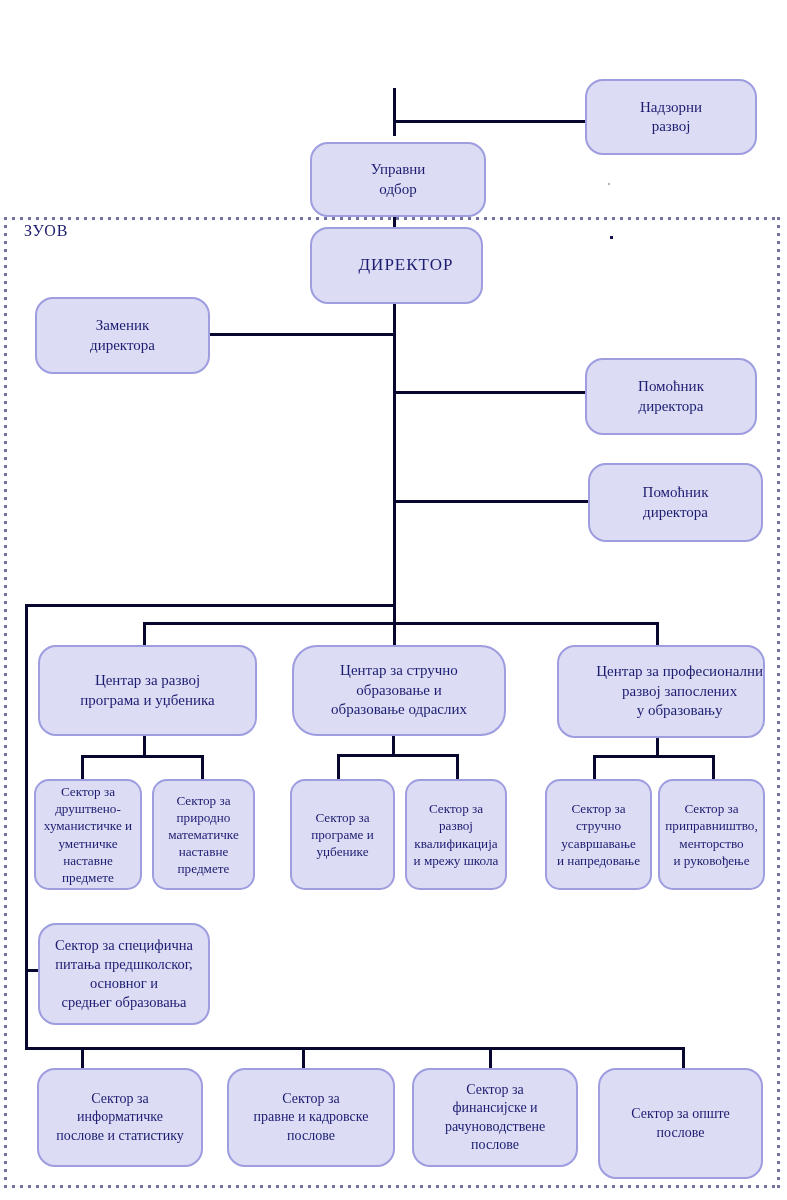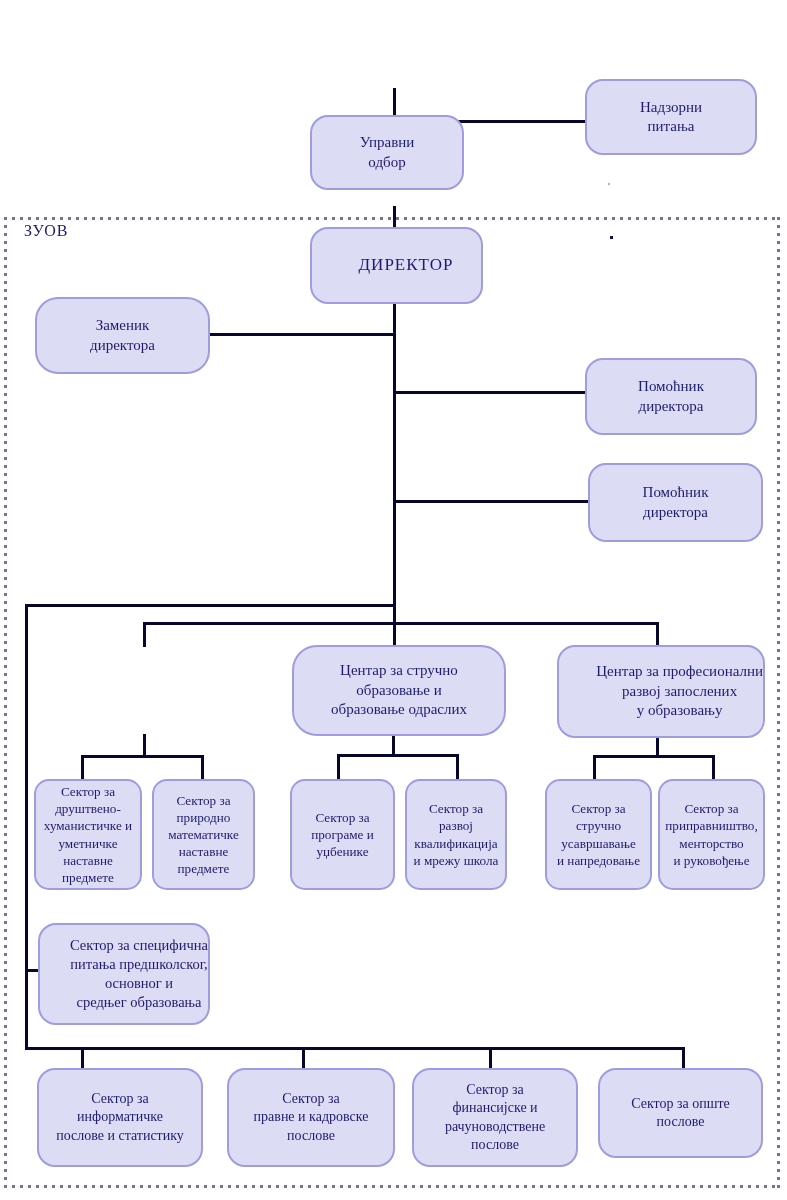--- a/index.html
+++ b/index.html
@@ -16,21 +16,21 @@
     box-sizing:border-box;
     display:flex;align-items:center;justify-content:center;
     color:var(--node-text,#1c1c70);
     text-align:center;
   }
   .node .lbl{white-space:pre-line;line-height:1.3;}
   .node.small{border-radius:15px;}
   .fs-15{font-size:15px;}
   .fs-17{font-size:17px;letter-spacing:1px;}
   .fs-14{font-size:14px;}
-  .fs-145{font-size:14.5px;justify-content:flex-end;}
+  .fs-145{font-size:14.5px;}
   .fs-135{font-size:13.2px;}
   .line{position:absolute;background:var(--line-color,#06062e);}
   .frame-edge{position:absolute;}
   .dot-h{height:3px;background-image:repeating-linear-gradient(to right, var(--frame-dot,#7272a0) 0 3px, transparent 3px 8px);}
   .dot-v{width:3px;background-image:repeating-linear-gradient(to bottom, var(--frame-dot,#7272a0) 0 3px, transparent 3px 8px);}
   .zuov-label{
     position:absolute;left:24px;top:222px;
     font-size:16px;color:var(--node-text,#1c1c70);letter-spacing:1px;
   }
   .stray{position:absolute;}
@@ -79,42 +79,46 @@
   <div class="line" style="left:81px;top:1047px;width:3px;height:22px;"></div>
   <div class="line" style="left:302px;top:1047px;width:3px;height:22px;"></div>
   <div class="line" style="left:489px;top:1047px;width:3px;height:22px;"></div>
   <div class="line" style="left:682px;top:1047px;width:3px;height:22px;"></div>
 
   <div class="stray" style="left:608px;top:183px;width:2px;height:2px;background:#b2b2bc;"></div>
   <div class="stray" style="left:610px;top:236px;width:3px;height:3px;background:#11114e;"></div>
 
   <div class="node fs-15" style="left:585px;top:79px;width:172px;height:76px;">
     <span class="lbl">Надзорни
-питања</span>
+развој</span>
   </div>
-  <div class="node fs-15" style="left:310px;top:115px;width:154px;height:75px;">
+  <div class="node fs-15" style="left:310px;top:142px;width:176px;height:75px;">
     <span class="lbl">Управни
 одбор</span>
   </div>
   <div class="node fs-17" style="left:310px;top:227px;width:173px;height:77px;padding-left:19px;">
     <span class="lbl">ДИРЕКТОР</span>
   </div>
-  <div class="node fs-15" style="left:35px;top:297px;width:175px;height:77px;border-radius:23px;">
+  <div class="node fs-15" style="left:35px;top:297px;width:175px;height:77px;">
     <span class="lbl">Заменик
 директора</span>
   </div>
   <div class="node fs-15" style="left:585px;top:358px;width:172px;height:77px;">
     <span class="lbl">Помоћник
 директора</span>
   </div>
   <div class="node fs-15" style="left:588px;top:463px;width:175px;height:79px;">
     <span class="lbl">Помоћник
 директора</span>
   </div>
 
+  <div class="node fs-15" style="left:38px;top:645px;width:219px;height:91px;">
+    <span class="lbl">Центар за развој
+програма и уџбеника</span>
+  </div>
   <div class="node fs-15" style="left:292px;top:645px;width:214px;height:91px;border-radius:25px;">
     <span class="lbl">Центар за стручно
 образовање и
 образовање одраслих</span>
   </div>
   <div class="node fs-15" style="left:557px;top:645px;width:208px;height:93px;justify-content:flex-end;">
     <span class="lbl">Центар за професионални
 развој запослених
 у образовању</span>
   </div>
@@ -174,18 +178,18 @@
     <span class="lbl">Сектор за
 правне  и кадровске
 послове</span>
   </div>
   <div class="node fs-14" style="left:412px;top:1068px;width:166px;height:99px;">
     <span class="lbl">Сектор за
 финансијске и
 рачуноводствене
 послове</span>
   </div>
-  <div class="node fs-14" style="left:598px;top:1068px;width:165px;height:90px;">
+  <div class="node fs-14" style="left:598px;top:1068px;width:165px;height:111px;">
     <span class="lbl">Сектор за опште
 послове</span>
   </div>
 
 </div>
 
 </body></html>

